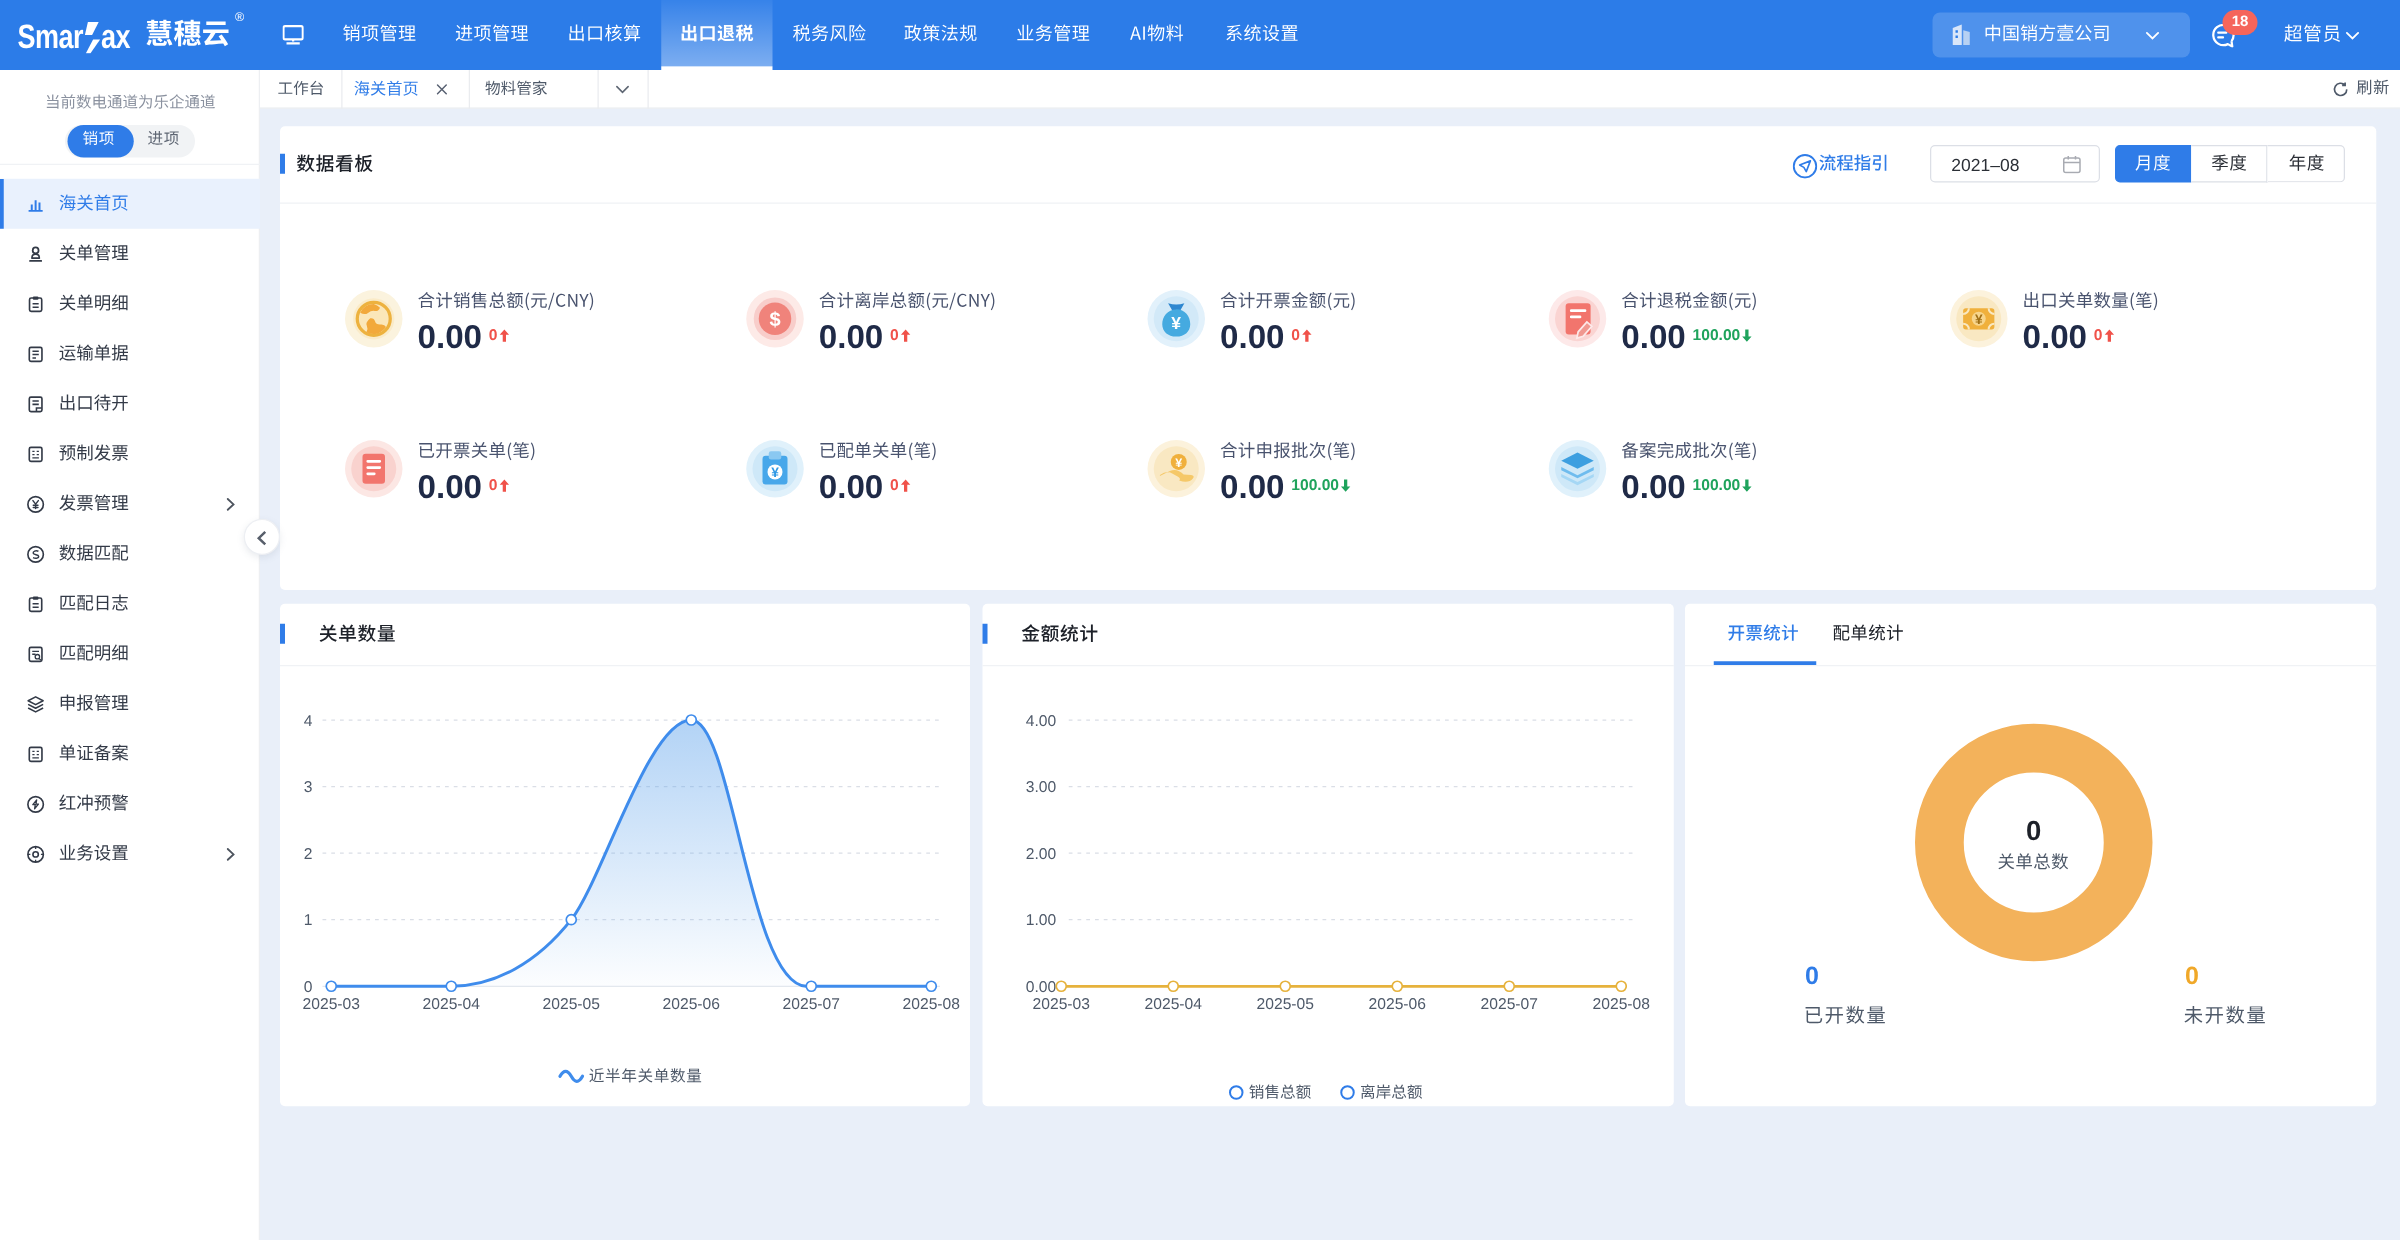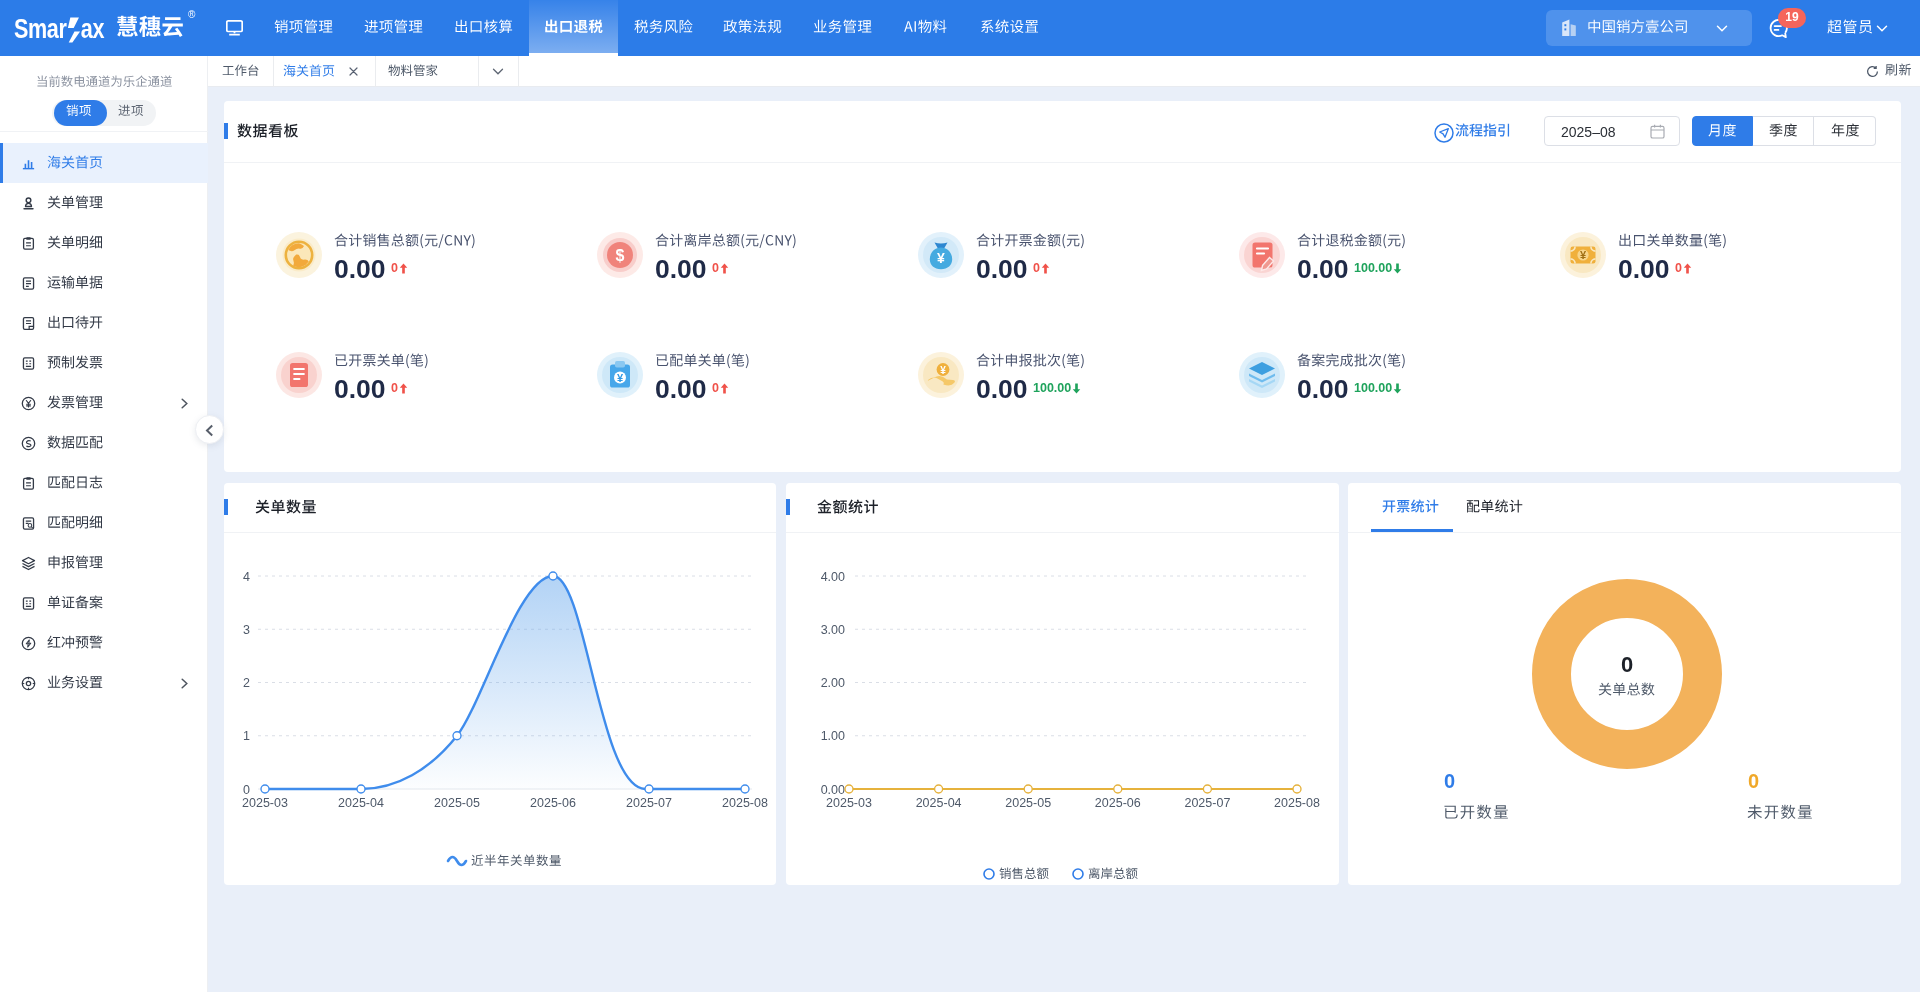--- a/index.html
+++ b/index.html
@@ -275,21 +275,21 @@
         <use href="#gR53f8" transform="translate(87.0 12.83) scale(0.014500 -0.014500)"></use>
       </svg>
     </div>
 <svg style="position:absolute;left:1716px;top:25px;" width="12" height="8" viewBox="0 0 12 8">
       <path d="M1.5 1.3 L6 5.8 L10.5 1.3" fill="none" stroke="#fff" stroke-width="1.5" stroke-linecap="round"></path>
     </svg>
 <svg style="position:absolute;left:1769px;top:19px;" width="20" height="19" viewBox="0 0 20 19">
       <path d="M16.2 13.9 a8.1 8.1 0 1 0 -2.9 2.4 l3.5 1.9 l-0.6 -4.3" fill="none" stroke="#fff" stroke-width="1.8" stroke-linejoin="round"></path>
       <path d="M5.6 7.1 H12 M5.6 10.9 H9.4" stroke="#fff" stroke-width="1.8" stroke-linecap="round"></path>
     </svg>
-<div id="badge">19</div>
+<div id="badge">18</div>
 <div style="position:absolute;left:1827.0px;top:19.1px;" class="">
       <svg width="46.5" height="17.2" viewBox="0 0 46.5 17.2" fill="#ffffff" style="overflow:visible;">
         <use href="#gR8d85" transform="translate(0.0 13.28) scale(0.015000 -0.015000)"></use>
         <use href="#gR7ba1" transform="translate(15.5 13.28) scale(0.015000 -0.015000)"></use>
         <use href="#gR5458" transform="translate(31.0 13.28) scale(0.015000 -0.015000)"></use>
       </svg>
     </div>
 <svg style="position:absolute;left:1876px;top:25px;" width="12" height="8" viewBox="0 0 12 8">
       <path d="M1.5 1.3 L6 5.8 L10.5 1.3" fill="none" stroke="#fff" stroke-width="1.5" stroke-linecap="round"></path>
     </svg>
@@ -584,21 +584,21 @@
   </svg>
 <div style="position:absolute;left:1455.0px;top:123.1px;" class="">
     <svg width="56.0" height="16.1" viewBox="0 0 56.0 16.1" fill="#2F7CE8" style="overflow:visible;">
       <use href="#gM6d41" transform="translate(0.0 12.39) scale(0.014000 -0.014000)"></use>
       <use href="#gM7a0b" transform="translate(14.0 12.39) scale(0.014000 -0.014000)"></use>
       <use href="#gM6307" transform="translate(28.0 12.39) scale(0.014000 -0.014000)"></use>
       <use href="#gM5f15" transform="translate(42.0 12.39) scale(0.014000 -0.014000)"></use>
     </svg>
   </div>
 <div style="position:absolute;left:1544px;top:116px;width:136px;height:30px;border:1px solid #DCDFE6;border-radius:4px;background:#fff;"></div>
-<div style="position:absolute;left:1561px;top:124px;font-size:14px;color:#2B2F36;">2025–08</div>
+<div style="position:absolute;left:1561px;top:124px;font-size:14px;color:#2B2F36;">2021–08</div>
 <svg style="position:absolute;left:1650px;top:124px;" width="15" height="15" viewBox="0 0 15 15">
     <rect x="1" y="2.3" width="13" height="11.7" rx="1.6" fill="none" stroke="#A8ABB2" stroke-width="1.2"></rect>
     <path d="M1 6 H14 M4.6 0.8 v2.8 M10.4 0.8 v2.8" stroke="#A8ABB2" stroke-width="1.2" fill="none"></path>
   </svg>
 <div class="btn" style="left:1692px;width:61px;background:#2F7CE8;border-color:#2F7CE8;border-radius:4px 0 0 4px;top:116px;position:absolute;height:30px;"></div>
 <div class="btn" style="left:1753px;width:61px;top:116px;position:absolute;height:30px;border-left:none;"></div>
 <div class="btn" style="left:1814px;width:62px;top:116px;position:absolute;height:30px;border-left:none;border-radius:0 4px 4px 0;"></div>
 <div style="position:absolute;left:1708.0px;top:123.1px;" class="">
     <svg width="29.0" height="16.1" viewBox="0 0 29.0 16.1" fill="#ffffff" style="overflow:visible;">
       <use href="#gR6708" transform="translate(0.0 12.39) scale(0.014000 -0.014000)"></use>

